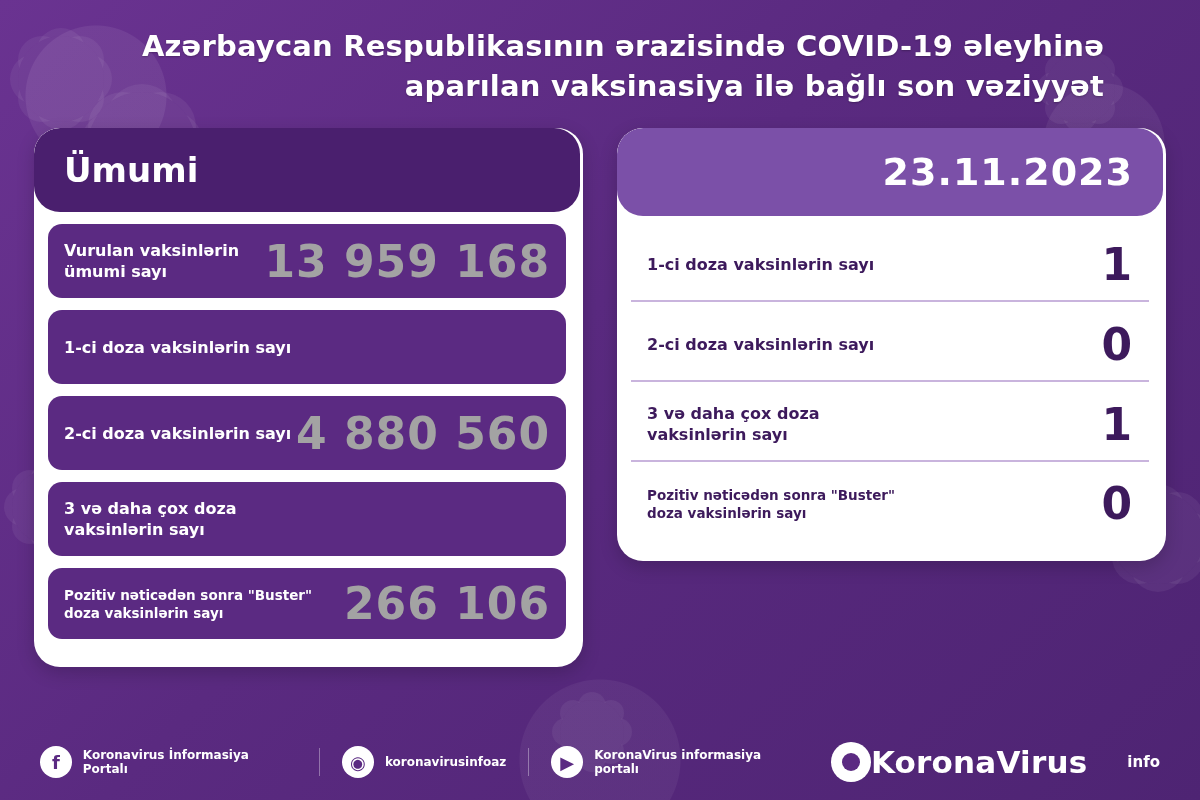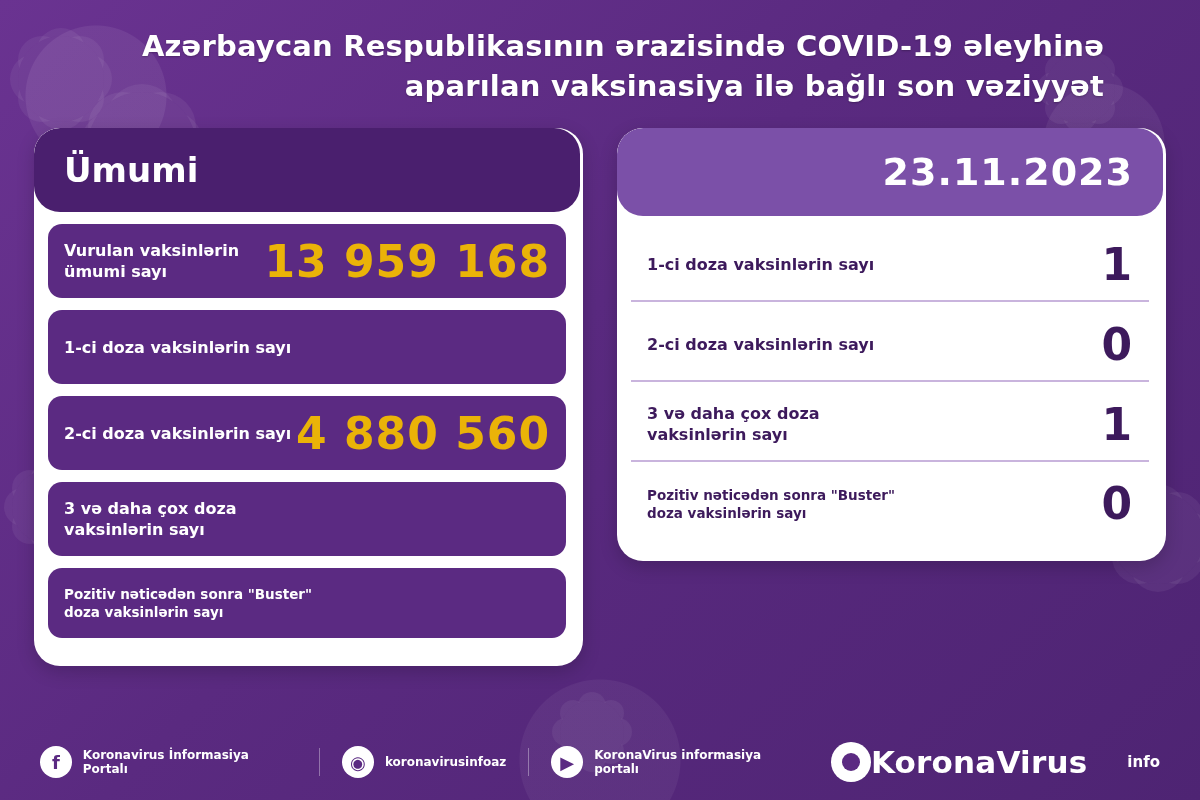--- a/index.html
+++ b/index.html
@@ -91,21 +91,21 @@
     min-height: 74px;
   }
   .row-label {
     color: #ffffff;
     font-size: 16px;
     font-weight: bold;
     line-height: 21px;
     max-width: 52%;
   }
   .row-value {
-    color: #eab308;
+    color: #a3a3a3;
     font-size: 44px;
     font-weight: bold;
     letter-spacing: 1px;
     white-space: nowrap;
   }
   .row.small .row-label { font-size: 13.5px; line-height: 18px; font-weight: bold; }
   .row.small { min-height: 70px; }
 
   .col.right .row { background: transparent; border-bottom: 2px solid #c9b4dd; border-radius: 0; margin-bottom: 6px; }
   .col.right .row-label { color: #3d1a5c; }
@@ -176,20 +176,21 @@
           </div>
           <div class="row">
             <div class="row-label">2-ci doza vaksinlərin sayı</div>
             <div class="row-value">4 880 560</div>
           </div>
           <div class="row">
             <div class="row-label">3 və daha çox doza vaksinlərin sayı</div>
           </div>
           <div class="row small">
             <div class="row-label">Pozitiv nəticədən sonra "Buster" doza vaksinlərin sayı</div>
+            <div class="row-value">266 106</div>
           </div>
         </div>
       </div>
     </div>
 
     <div class="col right">
       <div class="card">
         <div class="card-head head-right">23.11.2023</div>
         <div class="rows">
           <div class="row">

